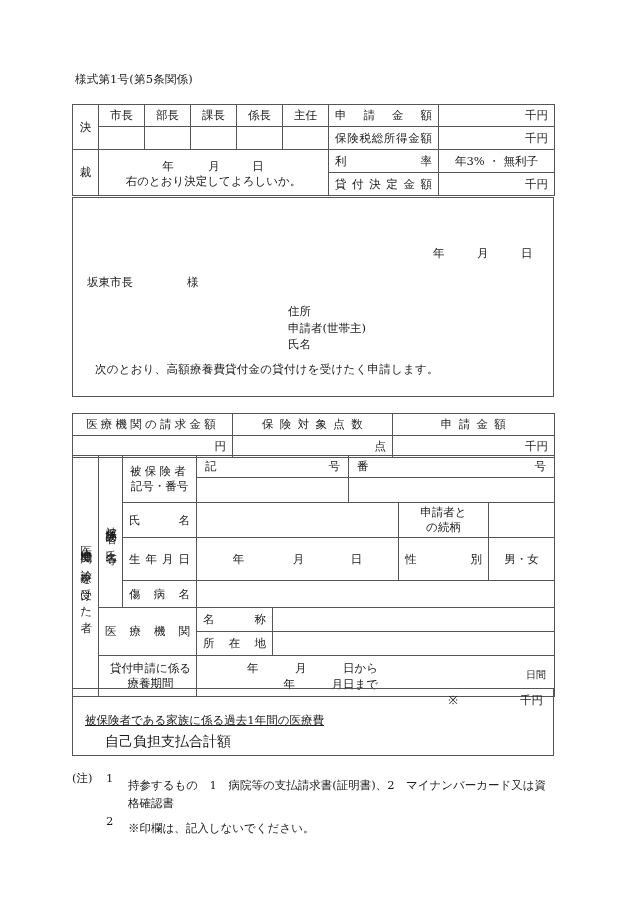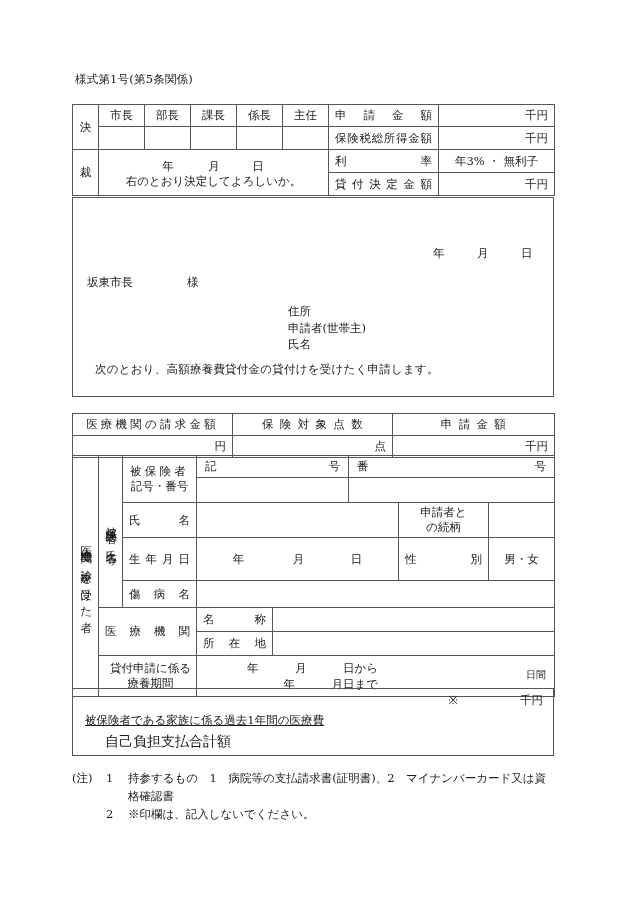--- a/index.html
+++ b/index.html
@@ -215,21 +215,21 @@
     position: absolute;
     left: 72px;
     top: 770px;
     width: 500px;
     font-size: 11.5px;
     line-height: 1.55;
   }
   .note-row { display: flex; }
   .note-tag { width: 34px; flex: none; }
   .note-num { width: 22px; flex: none; }
-  .note-txt { flex: 1; }
+  .note-txt { flex: 1; margin-top: 7px; }
   .note-cont { padding-left: 56px; }
 </style>
 </head>
 <body>
 
 <div class="page">
 
   <div class="form-no">様式第1号(第5条関係)</div>
 
   <div id="top-block">

